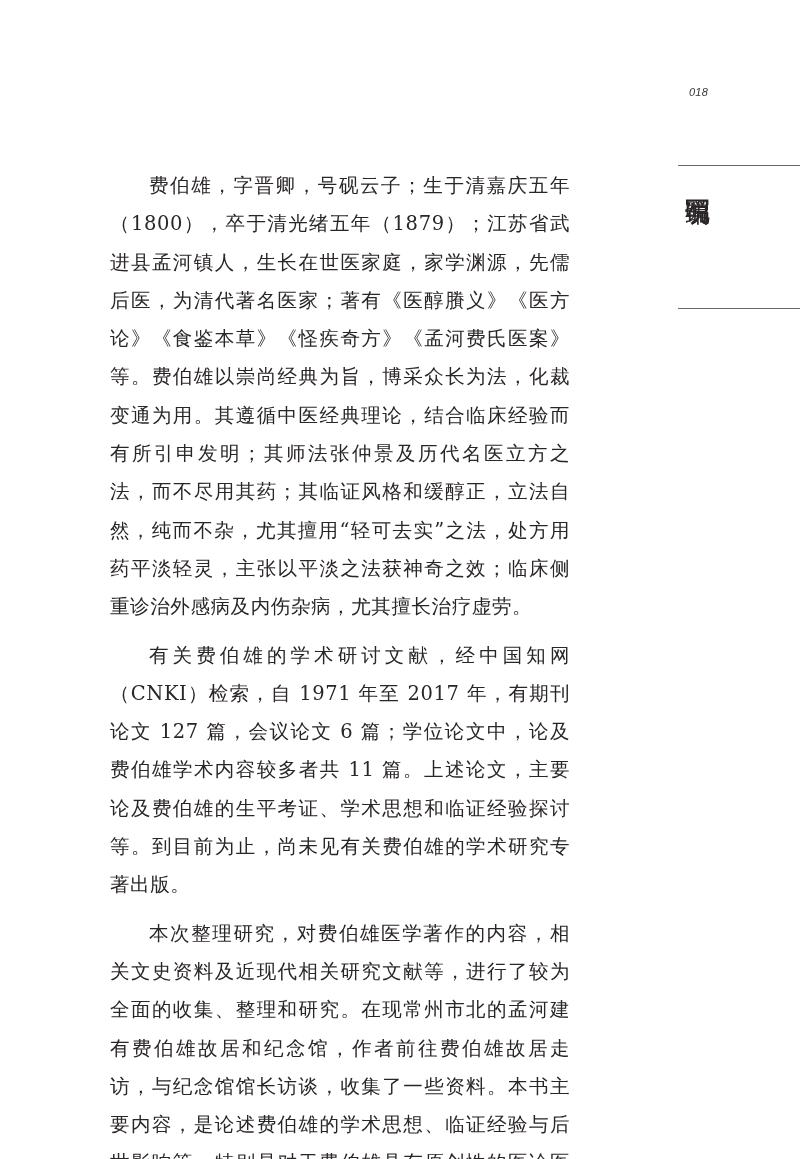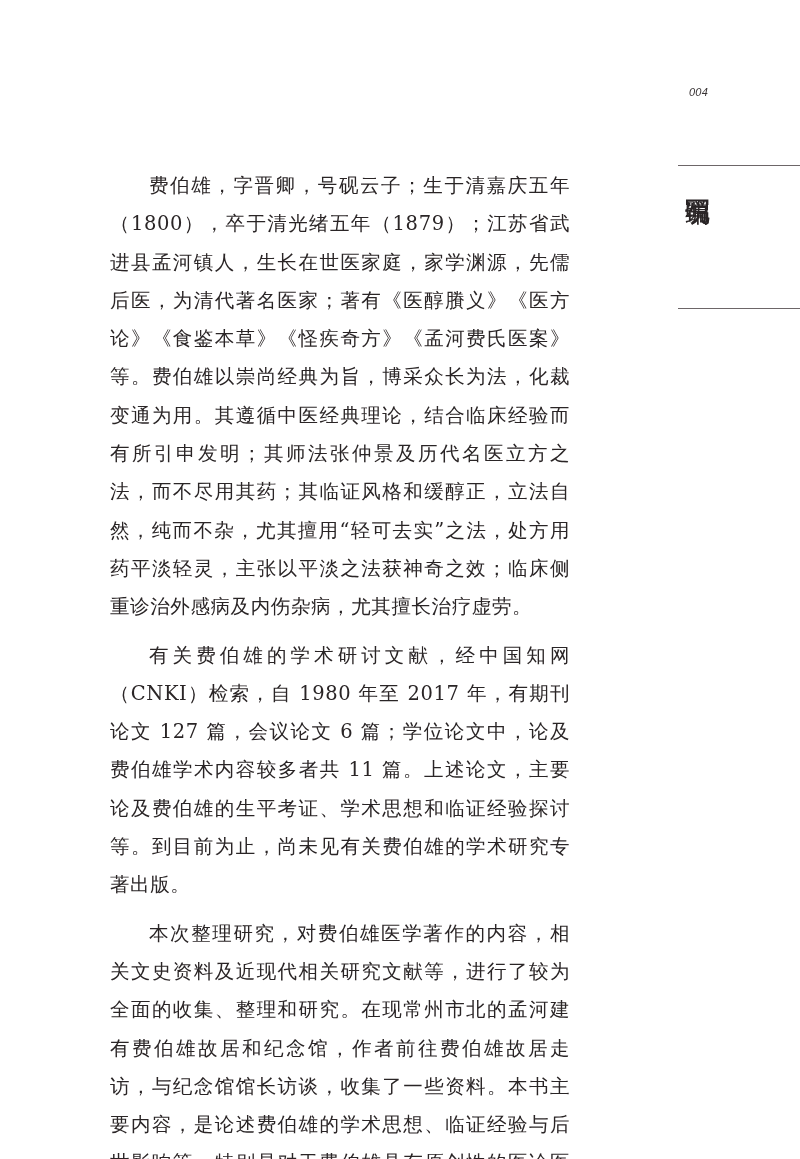--- a/index.html
+++ b/index.html
@@ -60,23 +60,23 @@
       text-indent: 2em;
       text-align: justify;
       text-align-last: left;
       letter-spacing: 0.6px;
       color: #2a2526;
     }
   </style>
 </head>
 <body>
 
-<div class="page-number">004</div>
+<div class="page-number">018</div>
 
 <div class="side-rule top"></div>
 <div class="section-title">编写说明</div>
 <div class="side-rule bottom"></div>
 
 <div class="body-text">
   <p class="para">费伯雄，字晋卿，号砚云子；生于清嘉庆五年（1800），卒于清光绪五年（1879）；江苏省武进县孟河镇人，生长在世医家庭，家学渊源，先儒后医，为清代著名医家；著有《医醇賸义》《医方论》《食鉴本草》《怪疾奇方》《孟河费氏医案》等。费伯雄以崇尚经典为旨，博采众长为法，化裁变通为用。其遵循中医经典理论，结合临床经验而有所引申发明；其师法张仲景及历代名医立方之法，而不尽用其药；其临证风格和缓醇正，立法自然，纯而不杂，尤其擅用“轻可去实”之法，处方用药平淡轻灵，主张以平淡之法获神奇之效；临床侧重诊治外感病及内伤杂病，尤其擅长治疗虚劳。</p>
-  <p class="para">有关费伯雄的学术研讨文献，经中国知网（CNKI）检索，自 1980 年至 2017 年，有期刊论文 127 篇，会议论文 6 篇；学位论文中，论及费伯雄学术内容较多者共 11 篇。上述论文，主要论及费伯雄的生平考证、学术思想和临证经验探讨等。到目前为止，尚未见有关费伯雄的学术研究专著出版。</p>
+  <p class="para">有关费伯雄的学术研讨文献，经中国知网（CNKI）检索，自 1971 年至 2017 年，有期刊论文 127 篇，会议论文 6 篇；学位论文中，论及费伯雄学术内容较多者共 11 篇。上述论文，主要论及费伯雄的生平考证、学术思想和临证经验探讨等。到目前为止，尚未见有关费伯雄的学术研究专著出版。</p>
   <p class="para">本次整理研究，对费伯雄医学著作的内容，相关文史资料及近现代相关研究文献等，进行了较为全面的收集、整理和研究。在现常州市北的孟河建有费伯雄故居和纪念馆，作者前往费伯雄故居走访，与纪念馆馆长访谈，收集了一些资料。本书主要内容，是论述费伯雄的学术思想、临证经验与后世影响等。特别是对于费伯雄具有原创性的医论医话、独特的临床经验和特色诊疗方法，加以收集、梳理、总结和阐释；以期为费伯雄学术思想及诊疗经验的</p>
 </div>
 
 </body></html>

